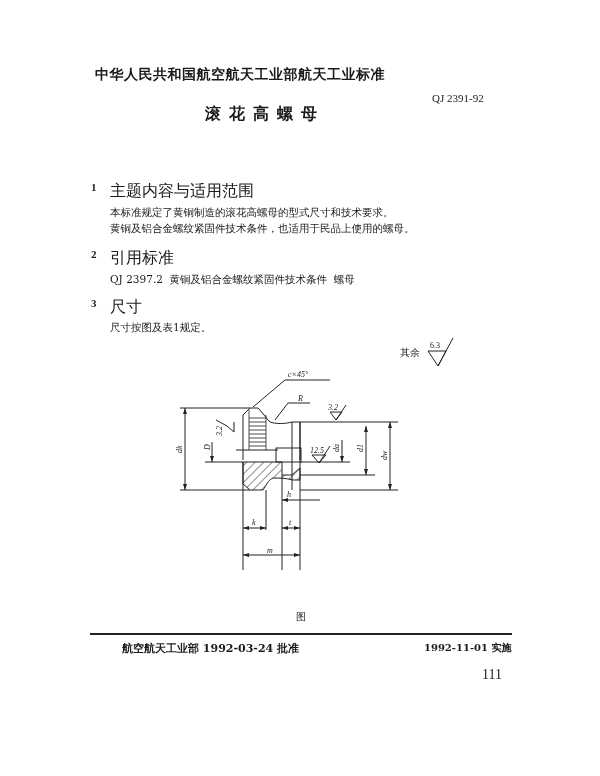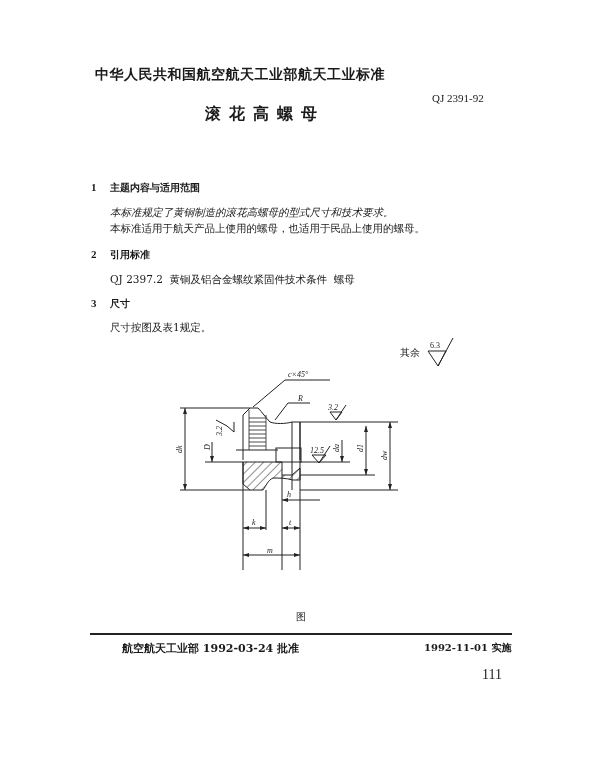--- a/index.html
+++ b/index.html
@@ -6,40 +6,40 @@
   body { width: 600px; height: 776px; position: relative; overflow: hidden;
          font-family: "DejaVu Serif", "Liberation Serif", serif; color: #1a1a1a; }
   .abs { position: absolute; }
   .org { left: 95px; top: 66px; font-size: 14px; font-weight: bold; letter-spacing: 0.5px;
          font-family: "DejaVu Sans", "Liberation Sans", sans-serif; }
   .std-no { left: 432px; top: 92px; font-size: 11px; font-weight: normal;
             font-family: "Liberation Serif", serif; }
   .title { left: 205px; top: 104px; font-size: 16px; font-weight: bold; letter-spacing: 8px;
            font-family: "DejaVu Sans", "Liberation Sans", sans-serif; }
   .sec-num { font-size: 11px; font-weight: bold; font-family: "Liberation Serif", serif; }
-  .sec-title { font-size: 10px; font-weight: bold; font-family: "DejaVu Sans", "Liberation Sans", sans-serif; }
+  .sec-title { font-size: 16px; font-weight: normal; font-family: "DejaVu Sans", "Liberation Sans", sans-serif; }
   .para { font-size: 10.5px; font-family: "DejaVu Serif", serif; }
   .fig-cap { left: 296px; top: 610px; font-size: 10px; }
   .rule { left: 90px; top: 633px; width: 422px; height: 1.5px; background: #222; }
   .footer-l { left: 90px; top: 641px; font-size: 11px; font-weight: bold; padding-left: 32px; }
   .footer-r { left: 424px; top: 641px; font-size: 10px; font-weight: bold; }
   .page-no { left: 482px; top: 667px; font-size: 14px; font-family: "Liberation Serif", serif; }
   svg text { font-family: "Liberation Serif", serif; font-style: italic; }
 </style>
 </head>
 <body>
 
 <div class="abs org">中华人民共和国航空航天工业部航天工业标准</div>
 <div class="abs std-no">QJ 2391-92</div>
 <div class="abs title">滚花高螺母</div>
 
 <div class="abs sec-num" style="left:91px; top:181px;">1</div>
 <div class="abs sec-title" style="left:110px; top:181px;">主题内容与适用范围</div>
-<div class="abs para" style="left:110px; top:206px;font-style:italic;">本标准规定了黄铜制造的滚花高螺母的型式尺寸和技术要求。</div>
-<div class="abs para" style="left:110px; top:222px;">本标准适用于航天产品上使用的螺母，也适用于民品上使用的螺母。</div>
+<div class="abs para" style="left:110px; top:206px;">本标准规定了黄铜制造的滚花高螺母的型式尺寸和技术要求。</div>
+<div class="abs para" style="left:110px; top:222px;">黄铜及铝合金螺纹紧固件技术条件，也适用于民品上使用的螺母。</div>
 
 <div class="abs sec-num" style="left:91px; top:248px;">2</div>
 <div class="abs sec-title" style="left:110px; top:248px;">引用标准</div>
 <div class="abs para" style="left:110px; top:273px; white-space:pre;">QJ 2397.2  黄铜及铝合金螺纹紧固件技术条件  螺母</div>
 
 <div class="abs sec-num" style="left:91px; top:297px;">3</div>
 <div class="abs sec-title" style="left:110px; top:297px;">尺寸</div>
 <div class="abs para" style="left:110px; top:321px;">尺寸按图及表1规定。</div>
 
 <div class="abs" style="left:400px; top:346px; font-size:10px; font-family:'DejaVu Sans', sans-serif;">其余</div>

